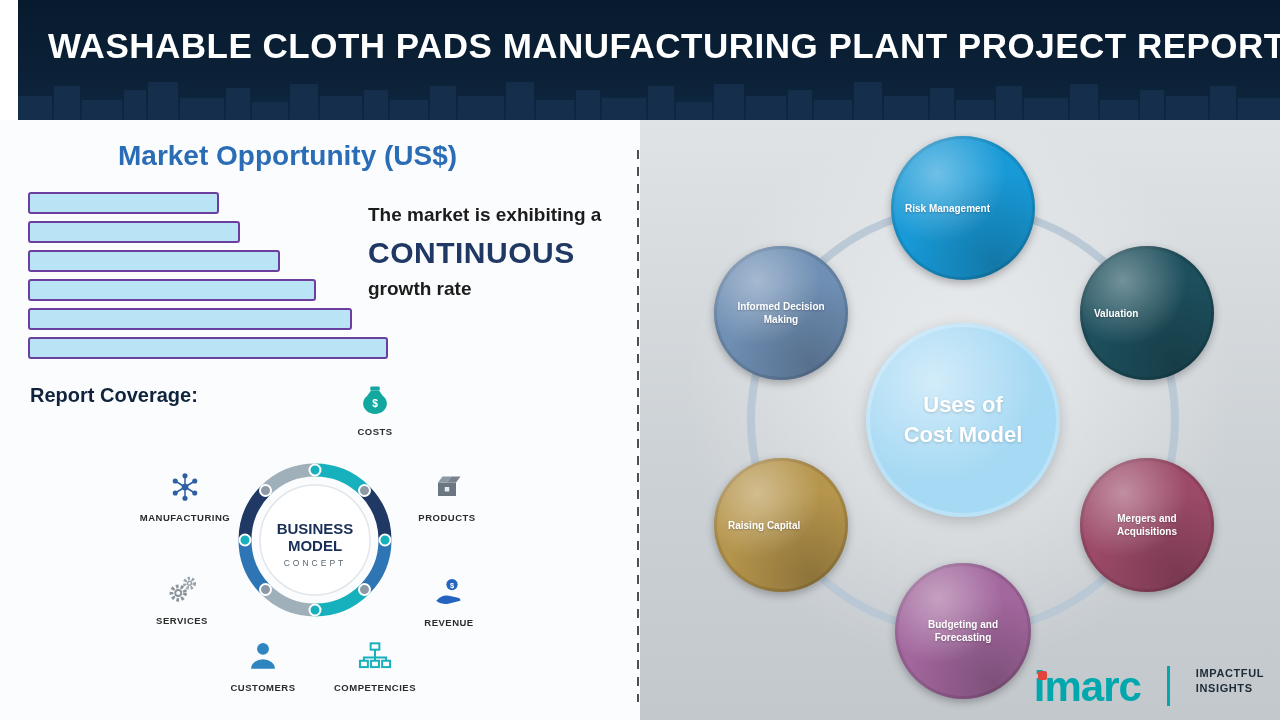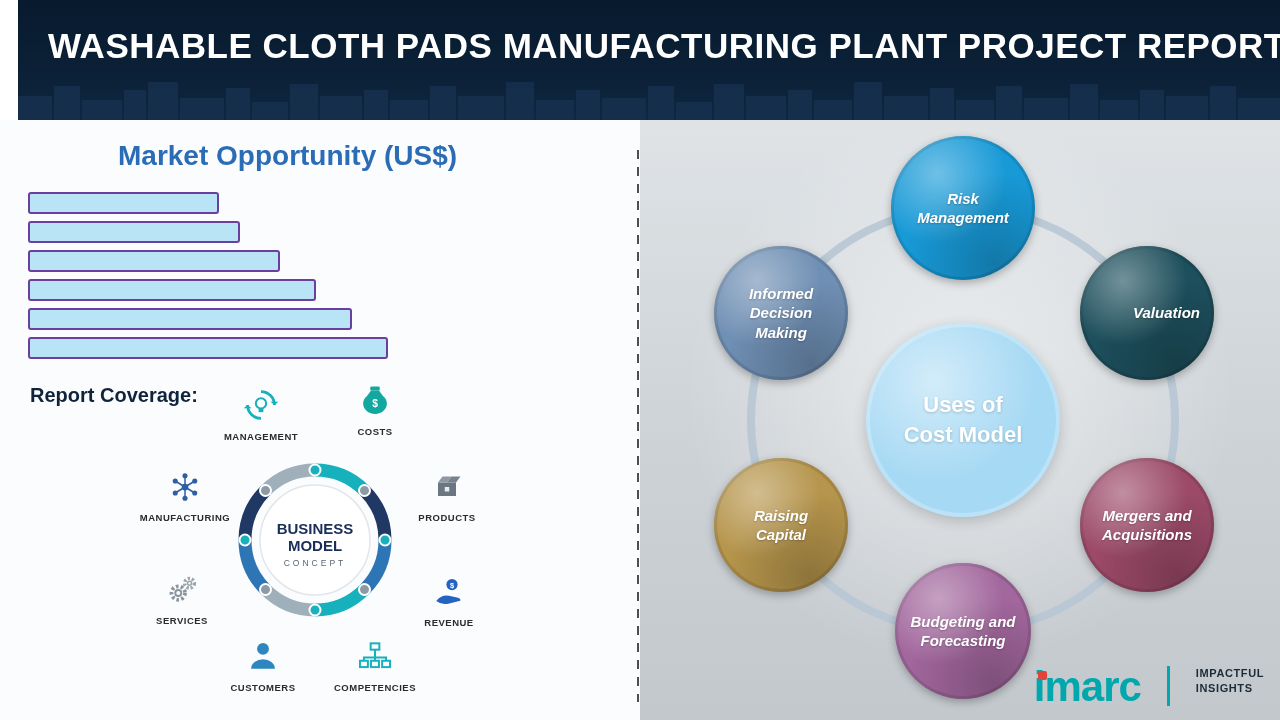--- a/index.html
+++ b/index.html
@@ -41,23 +41,23 @@
   .bm-pos-1 { left:375px; top:261px; }
   .bm-pos-2 { left:185px; top:349px; }
   .bm-pos-3 { left:447px; top:349px; }
   .bm-pos-4 { left:182px; top:452px; }
   .bm-pos-5 { left:449px; top:454px; }
   .bm-pos-6 { left:263px; top:517px; }
   .bm-pos-7 { left:375px; top:517px; }
 
   
   .uses-ring { position:absolute; left:103px; top:80px; }
-  .node { position:absolute; border-radius:50%; display:flex; align-items:center; justify-content:flex-end;
-          text-align:center; color:#fff; font-weight:700; font-size:15px; line-height:1.3; padding:14px;
-          box-shadow:0 3px 8px rgba(0,0,0,.28), inset 0 0 0 3px rgba(0,0,0,.10);font-style:italic; }
+  .node { position:absolute; border-radius:50%; display:flex; align-items:center; justify-content:flex-start;
+          text-align:center; color:#fff; font-weight:700; font-size:10px; line-height:1.3; padding:14px;
+          box-shadow:0 3px 8px rgba(0,0,0,.28), inset 0 0 0 3px rgba(0,0,0,.10); }
   .node::before { content:""; position:absolute; inset:0; border-radius:50%;
           background:radial-gradient(circle at 32% 26%, rgba(255,255,255,.38), rgba(255,255,255,0) 48%),
                      radial-gradient(circle at 72% 88%, rgba(0,0,0,.22), rgba(0,0,0,0) 55%); }
   .node .label { position:relative; z-index:1; text-shadow:0 1px 2px rgba(0,0,0,.25); }
   .node-0 { left:251px; top:16px;  width:144px; height:144px; }
   .node-1 { left:440px; top:126px; width:134px; height:134px; }
   .node-2 { left:440px; top:338px; width:134px; height:134px; }
   .node-3 { left:255px; top:443px; width:136px; height:136px; }
   .node-4 { left:74px;  top:338px; width:134px; height:134px; }
   .node-5 { left:74px;  top:126px; width:134px; height:134px; }
@@ -132,20 +132,25 @@
 
     <div class="bar-chart" style="--bar-fill: #b9e4f6; --bar-border: #6a3fa0;">
         <div class="bar" style="width: 53%;"></div>
         <div class="bar" style="width: 59%;"></div>
         <div class="bar" style="width: 70%;"></div>
         <div class="bar" style="width: 80%;"></div>
         <div class="bar" style="width: 90%;"></div>
         <div class="bar" style="width: 100%;"></div>
       </div>
 
+    <div class="market-text">
+      <div class="market-line1">The market is exhibiting a</div>
+      <div class="market-emphasis">CONTINUOUS</div>
+      <div class="market-line3">growth rate</div>
+    </div>
 
     <div class="report-coverage">Report Coverage:</div>
 
     <svg class="bm-ring" width="176" height="176" viewBox="0 0 176 176">
       <g fill="none" stroke-width="13">
         <path d="M88 18 A70 70 0 0 1 137.5 38.5" stroke="#17b0bd"></path>
         <path d="M137.5 38.5 A70 70 0 0 1 158 88" stroke="#1f3864"></path>
         <path d="M158 88 A70 70 0 0 1 137.5 137.5" stroke="#2e75b6"></path>
         <path d="M137.5 137.5 A70 70 0 0 1 88 158" stroke="#17b0bd"></path>
         <path d="M88 158 A70 70 0 0 1 38.5 137.5" stroke="#9fb0ba"></path>
@@ -162,33 +167,20 @@
         <circle cx="38.5" cy="137.5" r="5.5" fill="#8d9aa5"></circle>
         <circle cx="18" cy="88" r="5.5" fill="#17b0bd"></circle>
         <circle cx="38.5" cy="38.5" r="5.5" fill="#8d9aa5"></circle>
       </g>
       <circle cx="88" cy="88" r="55" fill="#ffffff" stroke="#e2e6ea" stroke-width="1.5"></circle>
       <text x="88" y="82" text-anchor="middle" font-size="15" font-weight="bold" fill="#1a2f57">BUSINESS</text>
       <text x="88" y="99" text-anchor="middle" font-size="15" font-weight="bold" fill="#1a2f57">MODEL</text>
       <text x="88" y="114" text-anchor="middle" font-size="8.5" letter-spacing="3" fill="#5a6672">CONCEPT</text>
     </svg>
 
-    <div class="bm-item bm-pos-0">
-      <span>
-        <svg width="38" height="38" viewBox="0 0 48 48" fill="none">
-          <path d="M24 7 A17 17 0 0 1 41 24" stroke="#17b0bd" stroke-width="3.5"></path>
-          <path d="M24 41 A17 17 0 0 1 7 24" stroke="#17b0bd" stroke-width="3.5"></path>
-          <path d="M41 24 l-5 -4 h10 z" fill="#17b0bd"></path>
-          <path d="M7 24 l5 4 h-10 z" fill="#17b0bd"></path>
-          <circle cx="24" cy="22" r="6.5" stroke="#17b0bd" stroke-width="2.5" fill="#fff"></circle>
-          <rect x="21" y="29" width="6" height="4" fill="#17b0bd"></rect>
-        </svg>
-      </span>
-      <span class="label">MANAGEMENT</span>
-    </div>
 
     <div class="bm-item bm-pos-1">
       <span>
         <svg width="38" height="38" viewBox="0 0 48 48">
           <rect x="18" y="7" width="12" height="5" rx="1.5" fill="#12a79f"></rect>
           <path d="M19 12 h10 l5 7 a15 13 0 1 1 -20 0 z" fill="#12a79f"></path>
           <text x="24" y="33" text-anchor="middle" font-size="13" font-weight="bold" fill="#ffffff">$</text>
         </svg>
       </span>
       <span class="label">COSTS</span>

